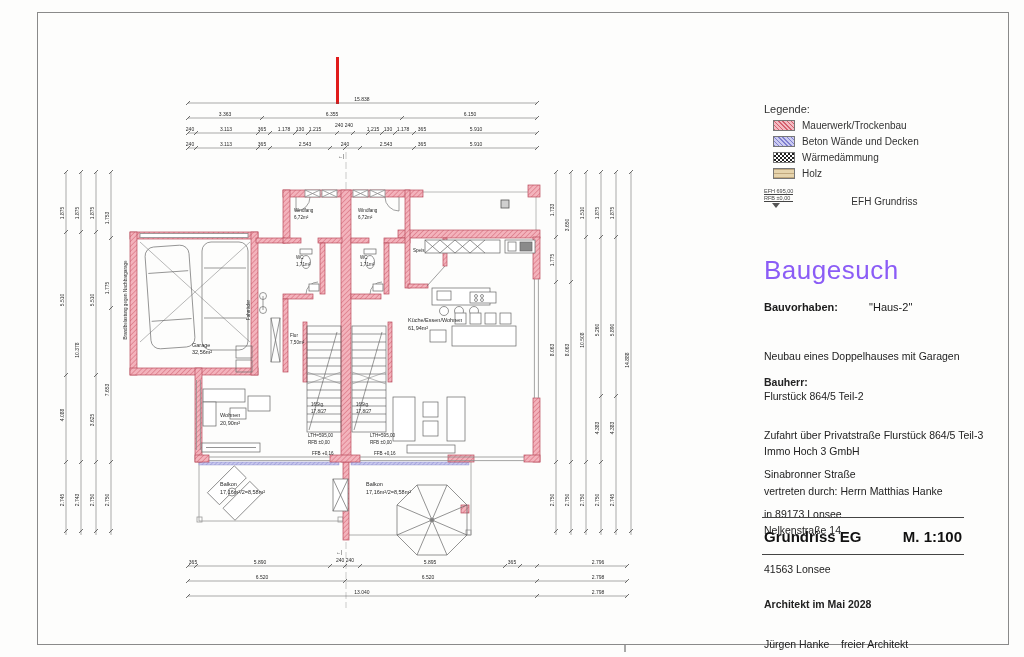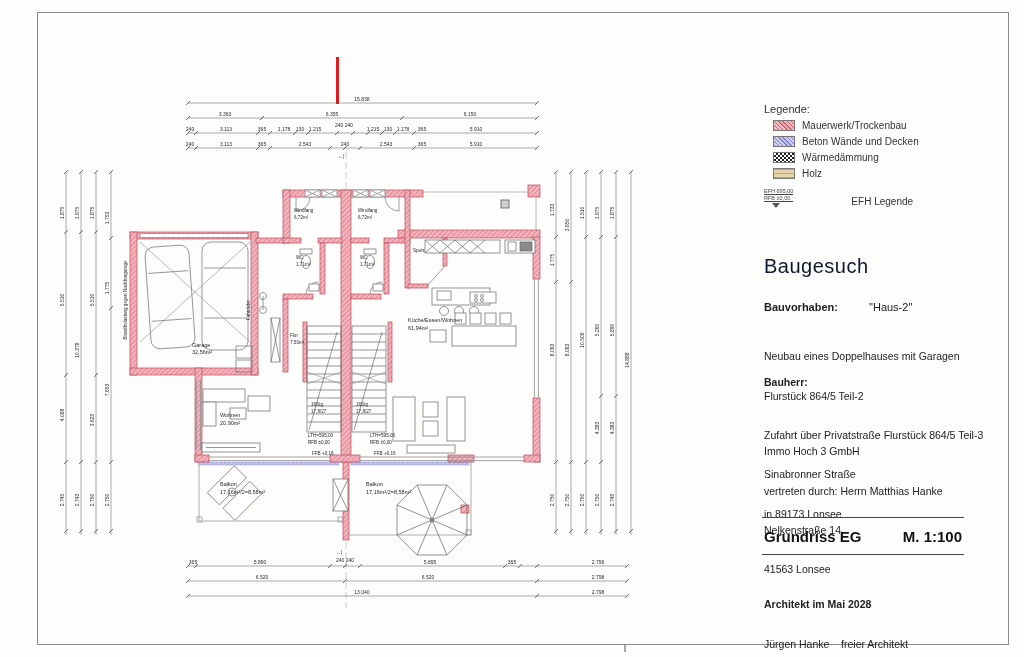--- a/index.html
+++ b/index.html
@@ -19,21 +19,21 @@
   .sw-mauer{background:repeating-linear-gradient(45deg,#d4606e 0 1px,#f3bac2 1px 3px);}
   .sw-beton{background:repeating-linear-gradient(45deg,#7f7fd0 0 1px,#ccccf0 1px 3px);}
   .sw-daemm{background:conic-gradient(#222 25%,#fff 0 50%,#222 0 75%,#fff 0) 0 0/4px 4px;}
   .sw-holz{background:repeating-linear-gradient(0deg,#c0a87e 0 1px,#e6d4ad 1px 4px);}
   .lvl-row{display:flex;align-items:flex-end;margin-top:9px;}
   .lvl-marker{font-size:5.5px;line-height:1.1;color:#444;position:relative;padding-bottom:5px;}
   .lvl-marker .u{border-bottom:0.7px solid #444;display:block;}
   .lvl-tri{position:absolute;left:8px;bottom:-1px;width:0;height:0;
            border-left:4px solid transparent;border-right:4px solid transparent;border-top:5px solid #555;}
   .lvl-label{font-size:10px;color:#333;margin-left:58px;}
-  .bg-title{font-size:20px;letter-spacing:0.5px;color:#0f172a;}
+  .bg-title{font-size:26px;letter-spacing:0.5px;color:#8b5cf6;}
   .b{font-weight:bold;}
   .bv-row{font-size:11px;}
   .bv-row .val{margin-left:28px;}
   .desc{font-size:10.5px;line-height:1.25;color:#222;white-space:pre-wrap;}
   .grund{width:198px;border-top:1px solid #444;border-bottom:1px solid #444;
          padding:10px 2px 9px 2px;display:flex;justify-content:space-between;
          font-size:15px;font-weight:bold;color:#111;}
   .arch{font-size:10.5px;line-height:1.25;color:#222;white-space:pre-wrap;}
 </style>
 </head>
@@ -417,21 +417,21 @@
     <div class="li">
       <span class="sw sw-holz"></span>
       <span>Holz</span>
     </div>
     <div class="lvl-row">
       <span class="lvl-marker">
         <span class="u">EFH 695,00</span>
         <span class="u">RFB ±0,00</span>
         <span class="lvl-tri"></span>
       </span>
-      <span class="lvl-label">EFH Legende</span>
+      <span class="lvl-label">EFH Grundriss</span>
     </div>
   </div>
 
   <div class="abs bg-title" style="left:6px;top:255px;">Baugesuch</div>
 
   <div class="abs bv-row" style="left:6px;top:301px;">
     <span class="b">Bauvorhaben:</span>
     <span class="val">"Haus-2"</span>
   </div>
 

